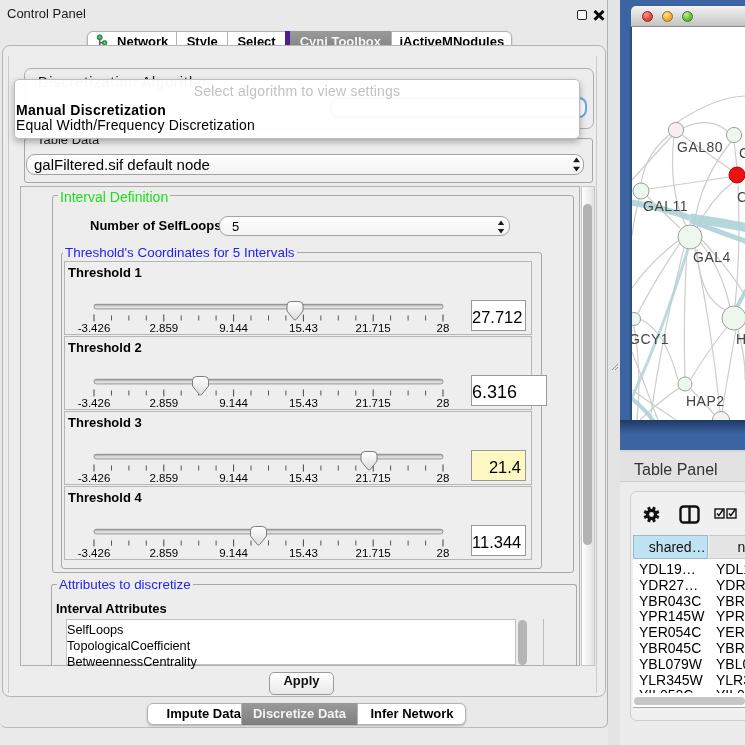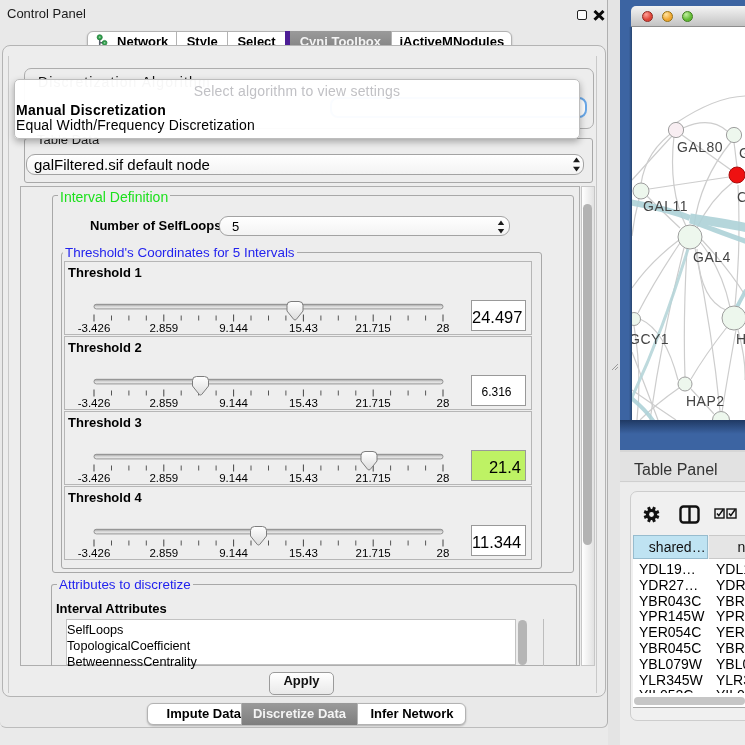--- a/index.html
+++ b/index.html
@@ -97,21 +97,21 @@
       <line x1="425.6" y1="54.5" x2="425.6" y2="59.5" stroke="#555" stroke-width="1"></line>
       <line x1="443.0" y1="53.5" x2="443.0" y2="60.5" stroke="#444" stroke-width="1"></line>
       <text x="94.0" y="71.0" font-size="11.5" fill="#000" text-anchor="middle" font-family="Liberation Sans">-3.426</text>
       <text x="163.8" y="71.0" font-size="11.5" fill="#000" text-anchor="middle" font-family="Liberation Sans">2.859</text>
       <text x="233.6" y="71.0" font-size="11.5" fill="#000" text-anchor="middle" font-family="Liberation Sans">9.144</text>
       <text x="303.4" y="71.0" font-size="11.5" fill="#000" text-anchor="middle" font-family="Liberation Sans">15.43</text>
       <text x="373.2" y="71.0" font-size="11.5" fill="#000" text-anchor="middle" font-family="Liberation Sans">21.715</text>
       <text x="443.0" y="71.0" font-size="11.5" fill="#000" text-anchor="middle" font-family="Liberation Sans">28</text>
       <path d="M287,44.5 L287,50.0 L293.8,58.5 Q295,59.5 296.2,58.5 L303,50.0 L303,44.5 Q303,40.5 299,40.5 L291,40.5 Q287,40.5 287,44.5 Z" fill="url(#th261)" stroke="#7d7d7d" stroke-width="1"></path>
     </svg>
-<div class="abs" style="left:471px;top:300px;width:55px;height:31px;background:#fff;border:1px solid #999;font-size:16.5px;color:#000;text-align:right;line-height:32px;padding-right:4px;">24.497</div>
+<div class="abs" style="left:471px;top:300px;width:55px;height:31px;background:#fff;border:1px solid #999;font-size:16.5px;color:#000;text-align:right;line-height:32px;padding-right:4px;">27.712</div>
 <div class="abs" style="left:64px;top:336px;width:468px;height:74px;border:1px solid #b6b6b6;background:#eeeeee;"></div>
 <div class="lbl" style="left:68px;top:340px;font-size:13px;color:#000;font-weight:bold;">Threshold 2</div>
 <svg class="abs" style="left:64px;top:336px;" width="468" height="73" viewBox="64 0 468 73">
       <defs>
         <linearGradient id="tg336" x1="0" y1="0" x2="0" y2="1">
           <stop offset="0" stop-color="#9e9e9e"></stop>
           <stop offset="0.5" stop-color="#d9d9d9"></stop>
           <stop offset="1" stop-color="#f2f2f2"></stop>
         </linearGradient>
         <linearGradient id="th336" x1="0" y1="0" x2="0" y2="1">
@@ -142,21 +142,21 @@
       <line x1="425.6" y1="54.5" x2="425.6" y2="59.5" stroke="#555" stroke-width="1"></line>
       <line x1="443.0" y1="53.5" x2="443.0" y2="60.5" stroke="#444" stroke-width="1"></line>
       <text x="94.0" y="71.0" font-size="11.5" fill="#000" text-anchor="middle" font-family="Liberation Sans">-3.426</text>
       <text x="163.8" y="71.0" font-size="11.5" fill="#000" text-anchor="middle" font-family="Liberation Sans">2.859</text>
       <text x="233.6" y="71.0" font-size="11.5" fill="#000" text-anchor="middle" font-family="Liberation Sans">9.144</text>
       <text x="303.4" y="71.0" font-size="11.5" fill="#000" text-anchor="middle" font-family="Liberation Sans">15.43</text>
       <text x="373.2" y="71.0" font-size="11.5" fill="#000" text-anchor="middle" font-family="Liberation Sans">21.715</text>
       <text x="443.0" y="71.0" font-size="11.5" fill="#000" text-anchor="middle" font-family="Liberation Sans">28</text>
       <path d="M192.5,44.5 L192.5,50.0 L199.3,58.5 Q200.5,59.5 201.7,58.5 L208.5,50.0 L208.5,44.5 Q208.5,40.5 204.5,40.5 L196.5,40.5 Q192.5,40.5 192.5,44.5 Z" fill="url(#th336)" stroke="#7d7d7d" stroke-width="1"></path>
     </svg>
-<div class="abs" style="left:471px;top:375px;width:55px;height:31px;background:#fff;border:1px solid #999;font-size:12px;color:#000;text-align:center;line-height:32px;padding-right:4px;">6.316</div>
+<div class="abs" style="left:471px;top:375px;width:76px;height:31px;background:#fff;border:1px solid #999;font-size:18px;color:#000;text-align:left;line-height:32px;padding-right:4px;">6.316</div>
 <div class="abs" style="left:64px;top:411px;width:468px;height:74px;border:1px solid #b6b6b6;background:#eeeeee;"></div>
 <div class="lbl" style="left:68px;top:415px;font-size:13px;color:#000;font-weight:bold;">Threshold 3</div>
 <svg class="abs" style="left:64px;top:411px;" width="468" height="73" viewBox="64 0 468 73">
       <defs>
         <linearGradient id="tg411" x1="0" y1="0" x2="0" y2="1">
           <stop offset="0" stop-color="#9e9e9e"></stop>
           <stop offset="0.5" stop-color="#d9d9d9"></stop>
           <stop offset="1" stop-color="#f2f2f2"></stop>
         </linearGradient>
         <linearGradient id="th411" x1="0" y1="0" x2="0" y2="1">
@@ -187,21 +187,21 @@
       <line x1="425.6" y1="54.5" x2="425.6" y2="59.5" stroke="#555" stroke-width="1"></line>
       <line x1="443.0" y1="53.5" x2="443.0" y2="60.5" stroke="#444" stroke-width="1"></line>
       <text x="94.0" y="71.0" font-size="11.5" fill="#000" text-anchor="middle" font-family="Liberation Sans">-3.426</text>
       <text x="163.8" y="71.0" font-size="11.5" fill="#000" text-anchor="middle" font-family="Liberation Sans">2.859</text>
       <text x="233.6" y="71.0" font-size="11.5" fill="#000" text-anchor="middle" font-family="Liberation Sans">9.144</text>
       <text x="303.4" y="71.0" font-size="11.5" fill="#000" text-anchor="middle" font-family="Liberation Sans">15.43</text>
       <text x="373.2" y="71.0" font-size="11.5" fill="#000" text-anchor="middle" font-family="Liberation Sans">21.715</text>
       <text x="443.0" y="71.0" font-size="11.5" fill="#000" text-anchor="middle" font-family="Liberation Sans">28</text>
       <path d="M361,44.5 L361,50.0 L367.8,58.5 Q369,59.5 370.2,58.5 L377,50.0 L377,44.5 Q377,40.5 373,40.5 L365,40.5 Q361,40.5 361,44.5 Z" fill="url(#th411)" stroke="#7d7d7d" stroke-width="1"></path>
     </svg>
-<div class="abs" style="left:471px;top:450px;width:55px;height:31px;background:#bef264;border:1px solid #999;font-size:16.5px;color:#000;text-align:right;line-height:32px;padding-right:4px;">21.4</div>
+<div class="abs" style="left:471px;top:450px;width:55px;height:31px;background:#fef9c3;border:1px solid #999;font-size:16.5px;color:#000;text-align:right;line-height:32px;padding-right:4px;">21.4</div>
 <div class="abs" style="left:64px;top:486px;width:468px;height:74px;border:1px solid #b6b6b6;background:#eeeeee;"></div>
 <div class="lbl" style="left:68px;top:490px;font-size:13px;color:#000;font-weight:bold;">Threshold 4</div>
 <svg class="abs" style="left:64px;top:486px;" width="468" height="73" viewBox="64 0 468 73">
       <defs>
         <linearGradient id="tg486" x1="0" y1="0" x2="0" y2="1">
           <stop offset="0" stop-color="#9e9e9e"></stop>
           <stop offset="0.5" stop-color="#d9d9d9"></stop>
           <stop offset="1" stop-color="#f2f2f2"></stop>
         </linearGradient>
         <linearGradient id="th486" x1="0" y1="0" x2="0" y2="1">

